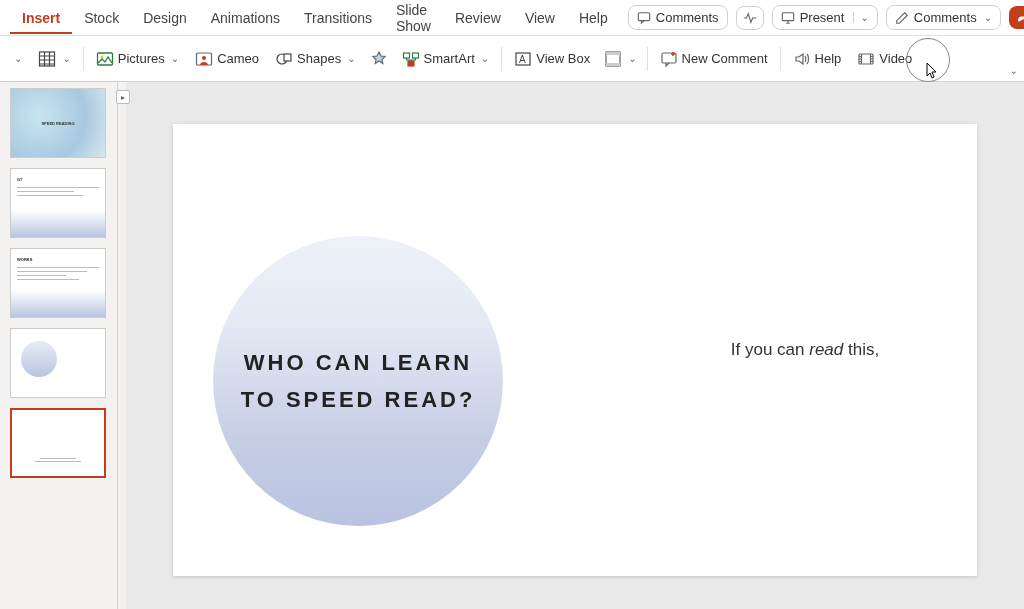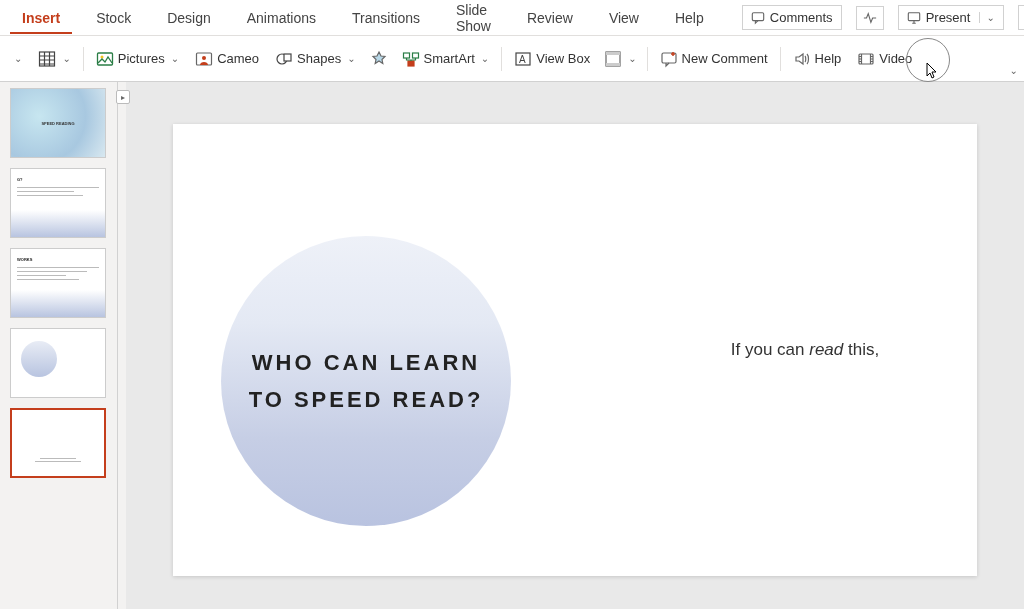--- a/index.html
+++ b/index.html
@@ -1,23 +1,23 @@
 <!DOCTYPE html>
 <html><head>
 <meta charset="utf-8">
 <style>
   * { box-sizing: border-box; margin: 0; padding: 0; font-family: "Segoe UI", Arial, sans-serif; }
   body { width: 1024px; height: 609px; overflow: hidden; background: #f3f2f1; position: relative; }
 
   
-  .menubar { display: flex; align-items: center; height: 36px; padding: 0 10px; background: #ffffff; gap: 12px; font-size: 14px; border-bottom: 1px solid #e1dfdd; }
+  .menubar { display: flex; align-items: center; height: 36px; padding: 0 10px; background: #ffffff; gap: 0; font-size: 14px; border-bottom: 1px solid #e1dfdd; }
   .menu-tab { padding: 8px 12px 6px 12px; color: #444; cursor: pointer; border-bottom: 2px solid transparent; }
   .menu-tab.active { color: #c43e1c; border-bottom: 2px solid #c43e1c; font-weight: 600; }
   .menubar-spacer { flex: 1; }
-  .menubar-btn { display: flex; align-items: center; gap: 5px; padding: 4px 8px; font-size: 13px; border: 1px solid #d1d1d1; border-radius: 0; margin-left: 2px; cursor: pointer; background: #fff; color: #333; }
+  .menubar-btn { display: flex; align-items: center; gap: 5px; padding: 4px 8px; font-size: 13px; border: 1px solid #d1d1d1; border-radius: 8px; margin-left: 8px; cursor: pointer; background: #fff; color: #333; }
   .menubar-btn svg { width: 14px; height: 14px; }
   .share-btn { background: #c43e1c; color: #fff; border: none; }
   .share-btn svg { stroke: #fff; fill: #fff; }
 
   
   .ribbon { display: flex; align-items: center; height: 46px; background: #ffffff; border-bottom: 1px solid #d1d1d1; padding: 0 4px; font-size: 13px; color: #333; position: relative; }
   .rib-item { display: flex; align-items: center; gap: 4px; padding: 4px 6px; margin: 0 2px; border-radius: 3px; cursor: pointer; white-space: nowrap; }
   .rib-item svg, .rib-icon svg { width: 18px; height: 18px; }
   .chev { font-size: 10px; color: #666; margin-left: 2px; }
   .rib-sep { width: 1px; height: 24px; background: #e1dfdd; margin: 0 4px; }
@@ -35,21 +35,21 @@
   .thumb-title { position:absolute; top:8px; left:6px; font-size:4px; font-weight:bold; color:#222; }
   .thumb-lines { position:absolute; top:18px; left:6px; right:6px; }
   .thumb-line { height:1px; background:#bbb; margin-bottom:3px; }
   .thumb-circle { position:absolute; left:10px; top:12px; width:36px; height:36px; border-radius:50%; background: linear-gradient(#e8ecf5, #b8c4e0); }
 
   .splitter { width: 8px; background: #f3f2f1; position: relative; }
   .splitter-handle { position: absolute; left: -2px; top: 8px; width: 14px; height: 14px; background: #fff; border: 1px solid #bbb; border-radius: 2px; display:flex; align-items:center; justify-content:center; font-size:8px; color:#666; }
 
   .canvas-area { flex: 1; background: #e9e9e9; overflow: auto; padding: 42px 30px; }
   .slide { width: 804px; height: 452px; background: #fff; margin: 0 auto; box-shadow: 0 1px 4px rgba(0,0,0,.15); position: relative; }
-  .slide-circle { position: absolute; left: 48px; top: 112px; width: 290px; height: 290px; border-radius: 50%; background: linear-gradient(#eef1f8 0%, #e4e9f4 30%, #c6cee5 70%, #b9c3e0 100%); display: flex; flex-direction: column; justify-content: center; align-items: center; }
+  .slide-circle { position: absolute; left: 40px; top: 112px; width: 290px; height: 290px; border-radius: 50%; background: linear-gradient(#eef1f8 0%, #e4e9f4 30%, #c6cee5 70%, #b9c3e0 100%); display: flex; flex-direction: column; justify-content: center; align-items: center; }
   .slide-circle-text { font-size: 22px; letter-spacing: 3px; font-weight: 600; color: #222; line-height: 1.7; text-align: center; }
   .slide-right-text { position: absolute; left: 472px; top: 210px; width: 320px; font-size: 17px; color: #333; text-align: center; line-height: 1.9; }
   .slide-right-text .italic { font-style: italic; }
   .slide-right-text .bold { font-weight: 600; }
 
   .cursor-pointer { position: absolute; width: 18px; height: 18px; pointer-events: none; z-index: 100; }
 </style>
 </head>
 <body>
 

